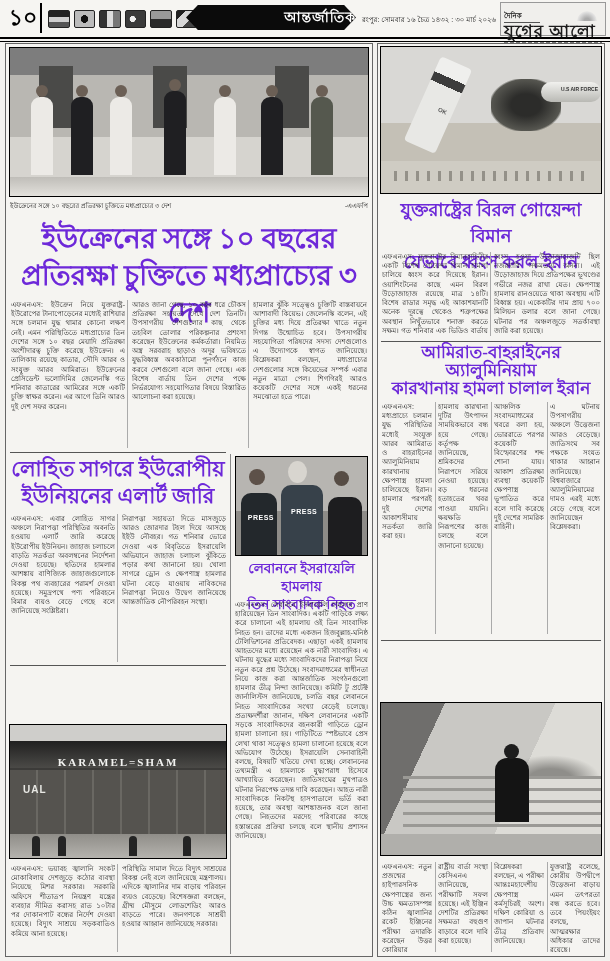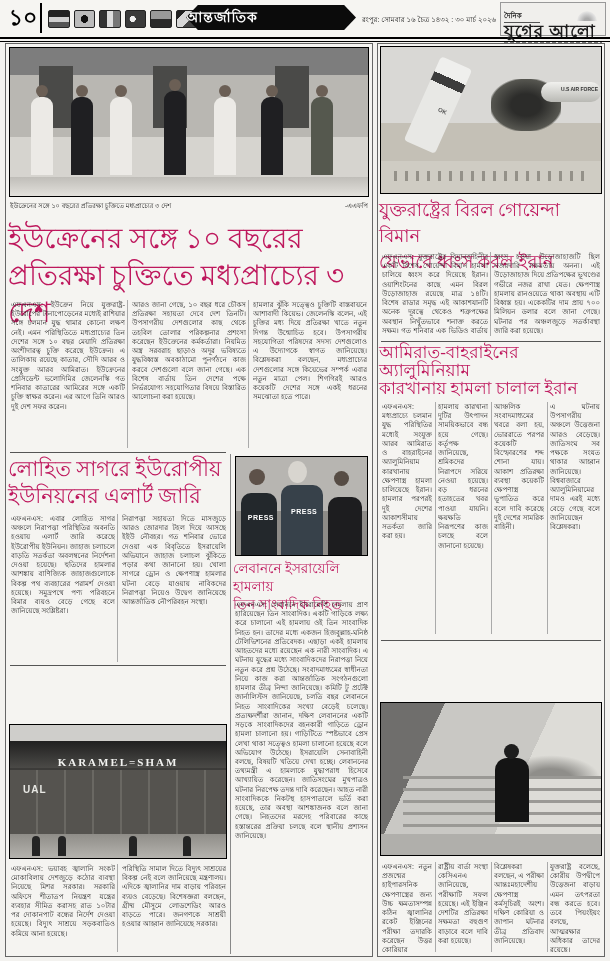--- a/index.html
+++ b/index.html
@@ -20,37 +20,37 @@
   .flag.f1{background:linear-gradient(180deg,#222 40%,#cfcfcf 40%,#cfcfcf 70%,#555 70%);}
   .flag.f2{background:radial-gradient(circle at 50% 50%,#111 30%,#bbb 32%);}
   .flag.f3{background:linear-gradient(90deg,#333 33%,#ddd 33%,#ddd 66%,#777 66%);}
   .flag.f4{background:radial-gradient(circle at 35% 50%,#eee 20%,#3a3a3a 22%);}
   .flag.f5{background:linear-gradient(180deg,#999 50%,#2a2a2a 50%);}
   .flag.f6{background:linear-gradient(135deg,#222 25%,#d8d8d8 25%,#d8d8d8 60%,#444 60%);}
   .flag.f7{background:repeating-linear-gradient(180deg,#2e2e2e 0 3px,#ddd 3px 6px);}
   .flag.f8{background:linear-gradient(90deg,#444 30%,#eee 30%,#eee 55%,#666 55%);}
   .ribbon{position:absolute;left:186px;top:5px;width:170px;height:25px;background:#0b0b0b;
     clip-path:polygon(0 50%,7% 0,93% 0,100% 50%,93% 100%,7% 100%);
-    color:#fff;text-align:left;line-height:25px;font-size:14px;font-weight:bold;
+    color:#fff;text-align:right;line-height:25px;font-size:14px;font-weight:bold;
     font-family:"Liberation Serif",serif;letter-spacing:1px;}
   .dateline{position:absolute;left:362px;top:14px;width:138px;font-size:7px;color:#111;}
   .masthead{position:absolute;left:500px;top:2px;width:106px;height:34px;border:1px solid #999;background:#f0efec;padding:1px 3px;box-sizing:border-box;}
   .masthead .daily{font-size:7px;font-weight:bold;border-bottom:1px solid #555;display:inline-block;padding-right:18px;}
   .masthead .title{font-size:17px;font-weight:bold;font-family:"Liberation Serif",serif;line-height:18px;letter-spacing:1px;position:relative;z-index:2;}
   .masthead .sun{position:absolute;right:8px;top:8px;width:20px;height:10px;border-radius:10px 10px 0 0;
     background:radial-gradient(circle at 50% 100%,#aaa 20%,#ddd 60%,#f0efec 75%);z-index:1;}
   .masthead .tagline{margin-top:1px;height:3px;background:repeating-linear-gradient(90deg,#777 0 4px,#f0efec 4px 6px);}
   .dblrule{position:absolute;left:0;top:37px;width:610px;height:5px;border-top:2px solid #000;border-bottom:1px solid #000;box-sizing:border-box;}
   
   #left-sec{position:absolute;left:5px;top:43px;width:368px;height:914px;border:1px solid #666;background:#f5f4f1;box-sizing:border-box;padding-left:38px;}
   #right-sec{position:absolute;left:377px;top:43px;width:228px;height:914px;border:1px solid #666;background:#f5f4f1;box-sizing:border-box;}
   .photo{border:1px solid #000;box-sizing:border-box;overflow:hidden;background:#c9c9c9;}
   .cap{font-size:6.5px;color:#111;}
   .credit{font-size:6.5px;color:#111;text-align:right;}
-  .hl{font-family:"Liberation Serif",serif;font-weight:normal;color:#be185d;}
+  .hl{font-family:"Liberation Serif",serif;font-weight:bold;color:#6d28d9;text-align:center;}
   .bodytxt{font-size:7px;line-height:1.32;text-align:justify;color:#222;overflow:hidden;}
   .rule{border-top:1px solid #555;}
   .vrule{position:absolute;width:1px;background:#aaa;}
   
   .scene1{position:relative;width:100%;height:100%;background:linear-gradient(180deg,#7d7d7d 0 18%,#b9b7b2 18% 60%,#d6d4cf 60% 100%);}
   .door{position:absolute;top:12%;width:34px;height:42%;background:#4a4a48;}
   .person{position:absolute;bottom:14%;width:22px;height:78px;border-radius:9px 9px 0 0;}
   .person .head{position:absolute;top:-12px;left:5px;width:12px;height:12px;border-radius:50%;background:#6b5f55;}
   .white-robe{background:#eceae6;}
   .dark-suit{background:#1f1f22;}

